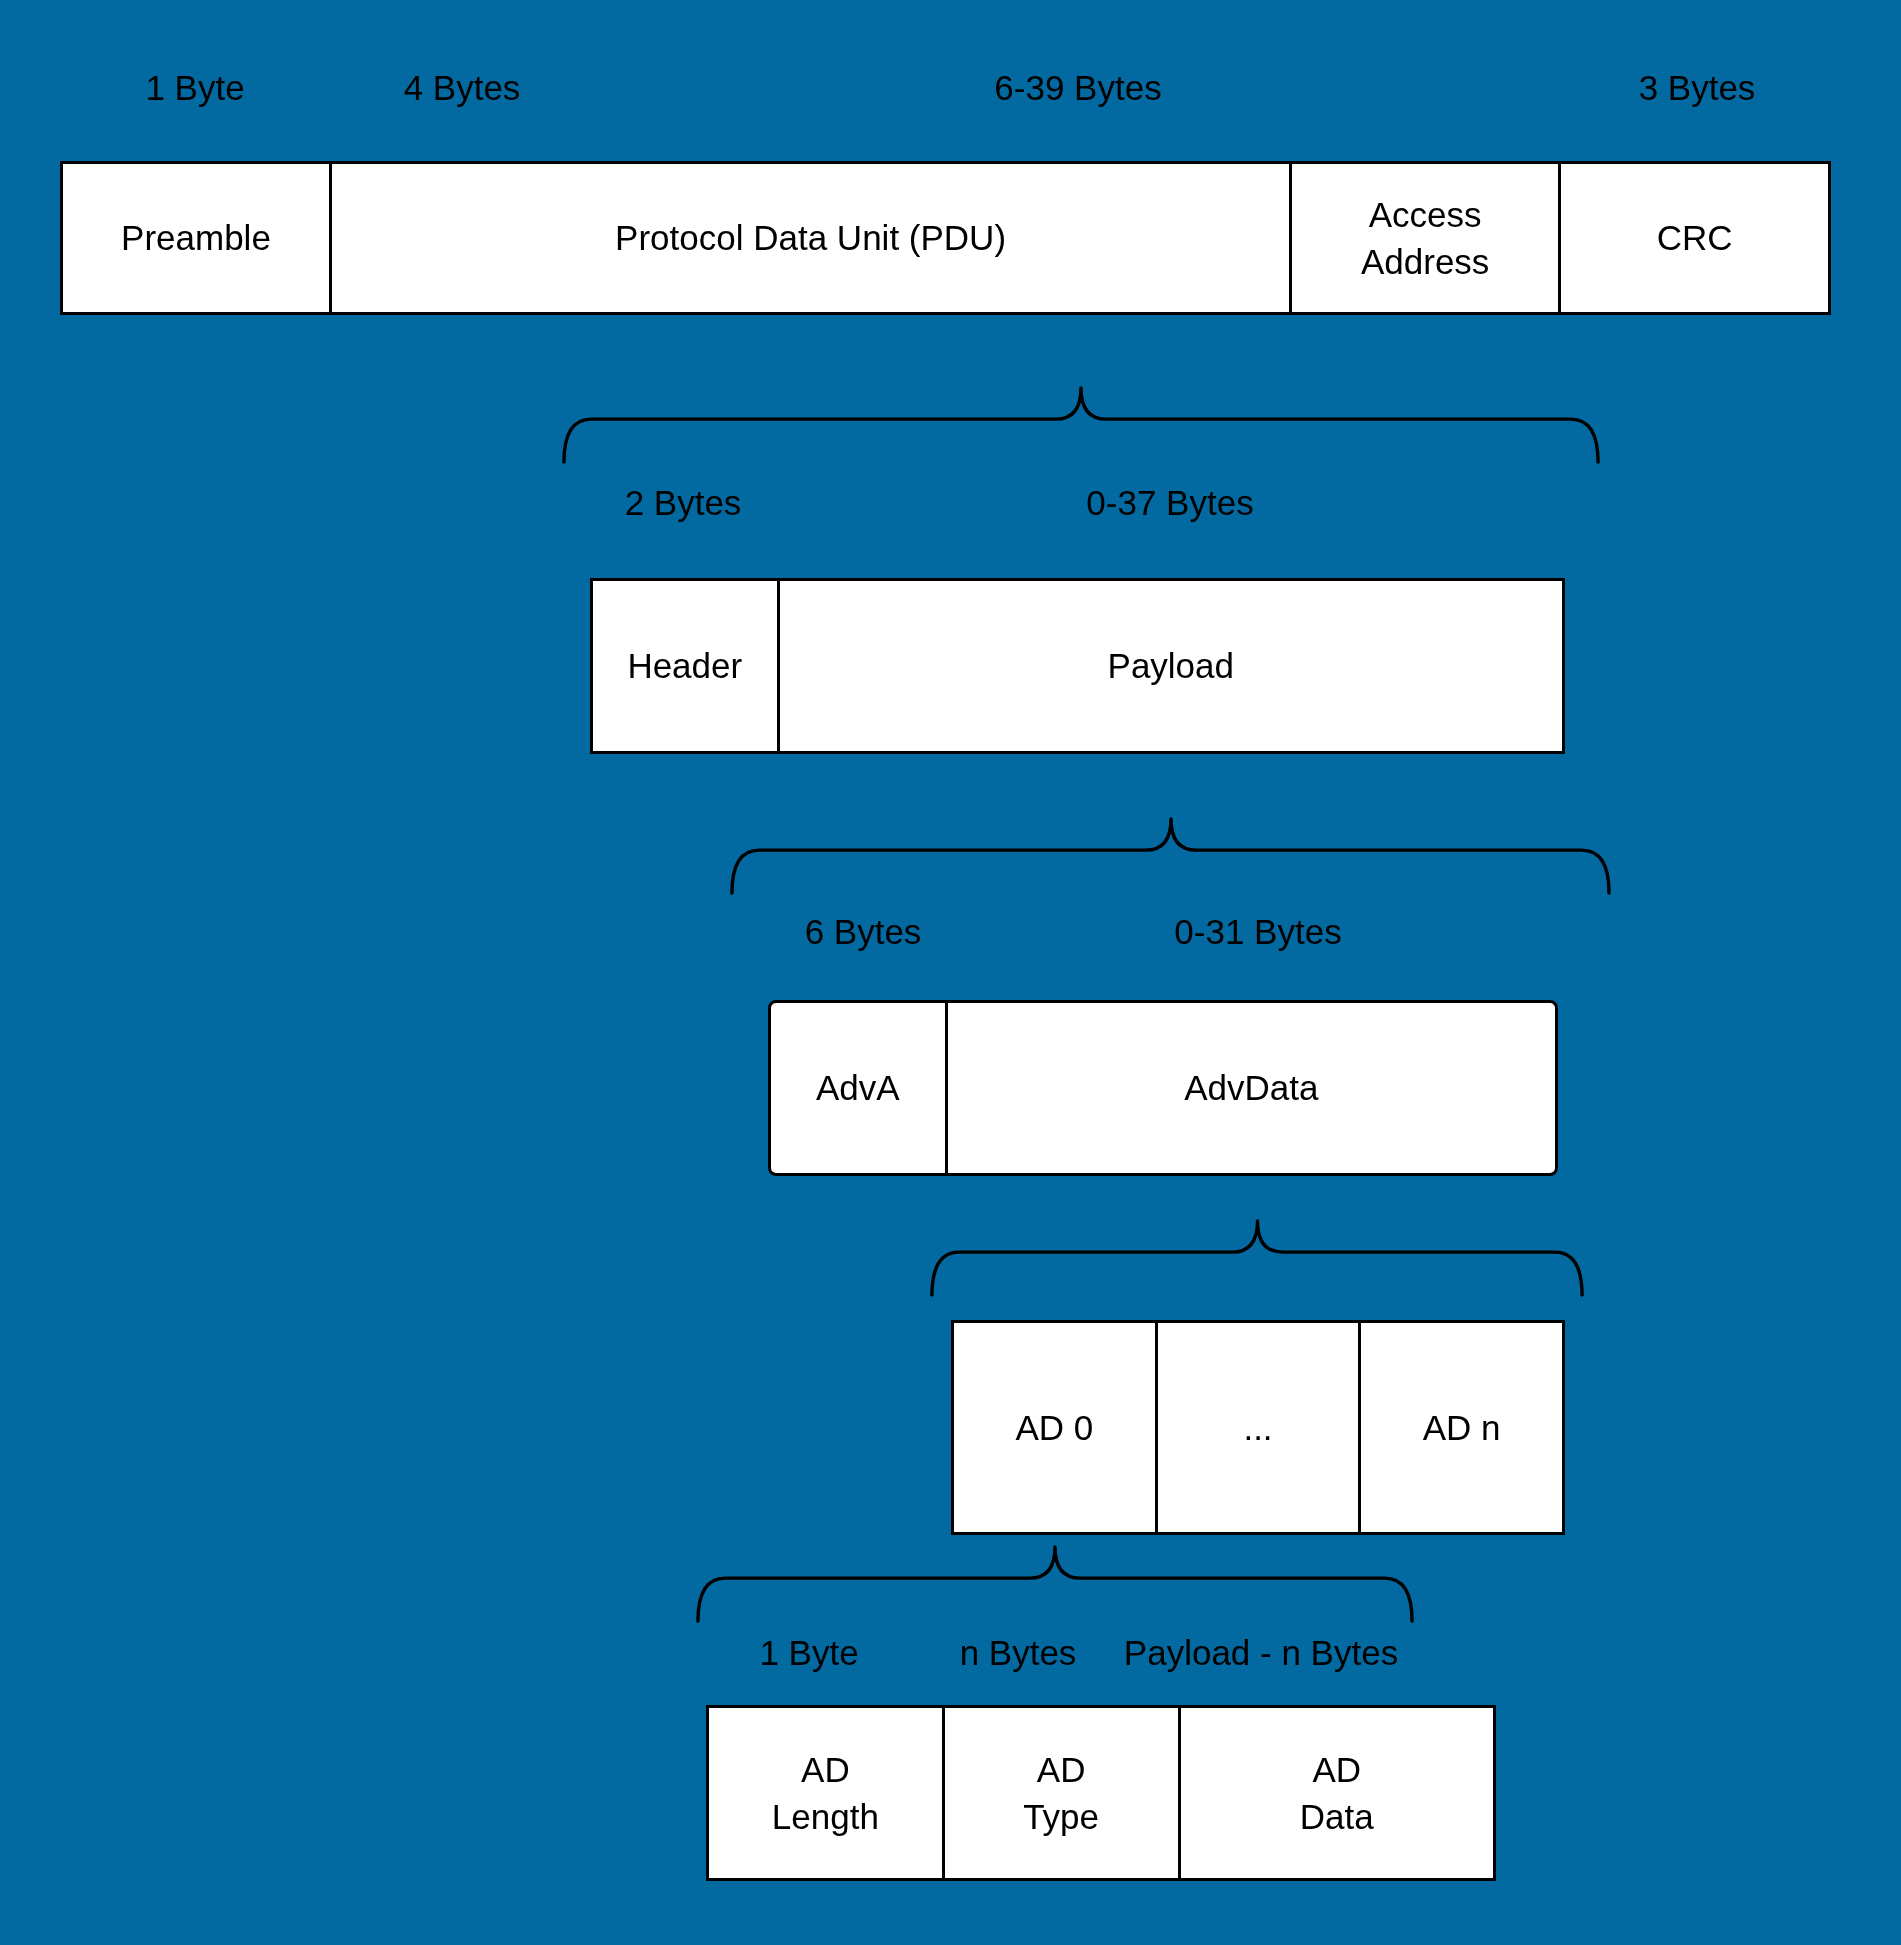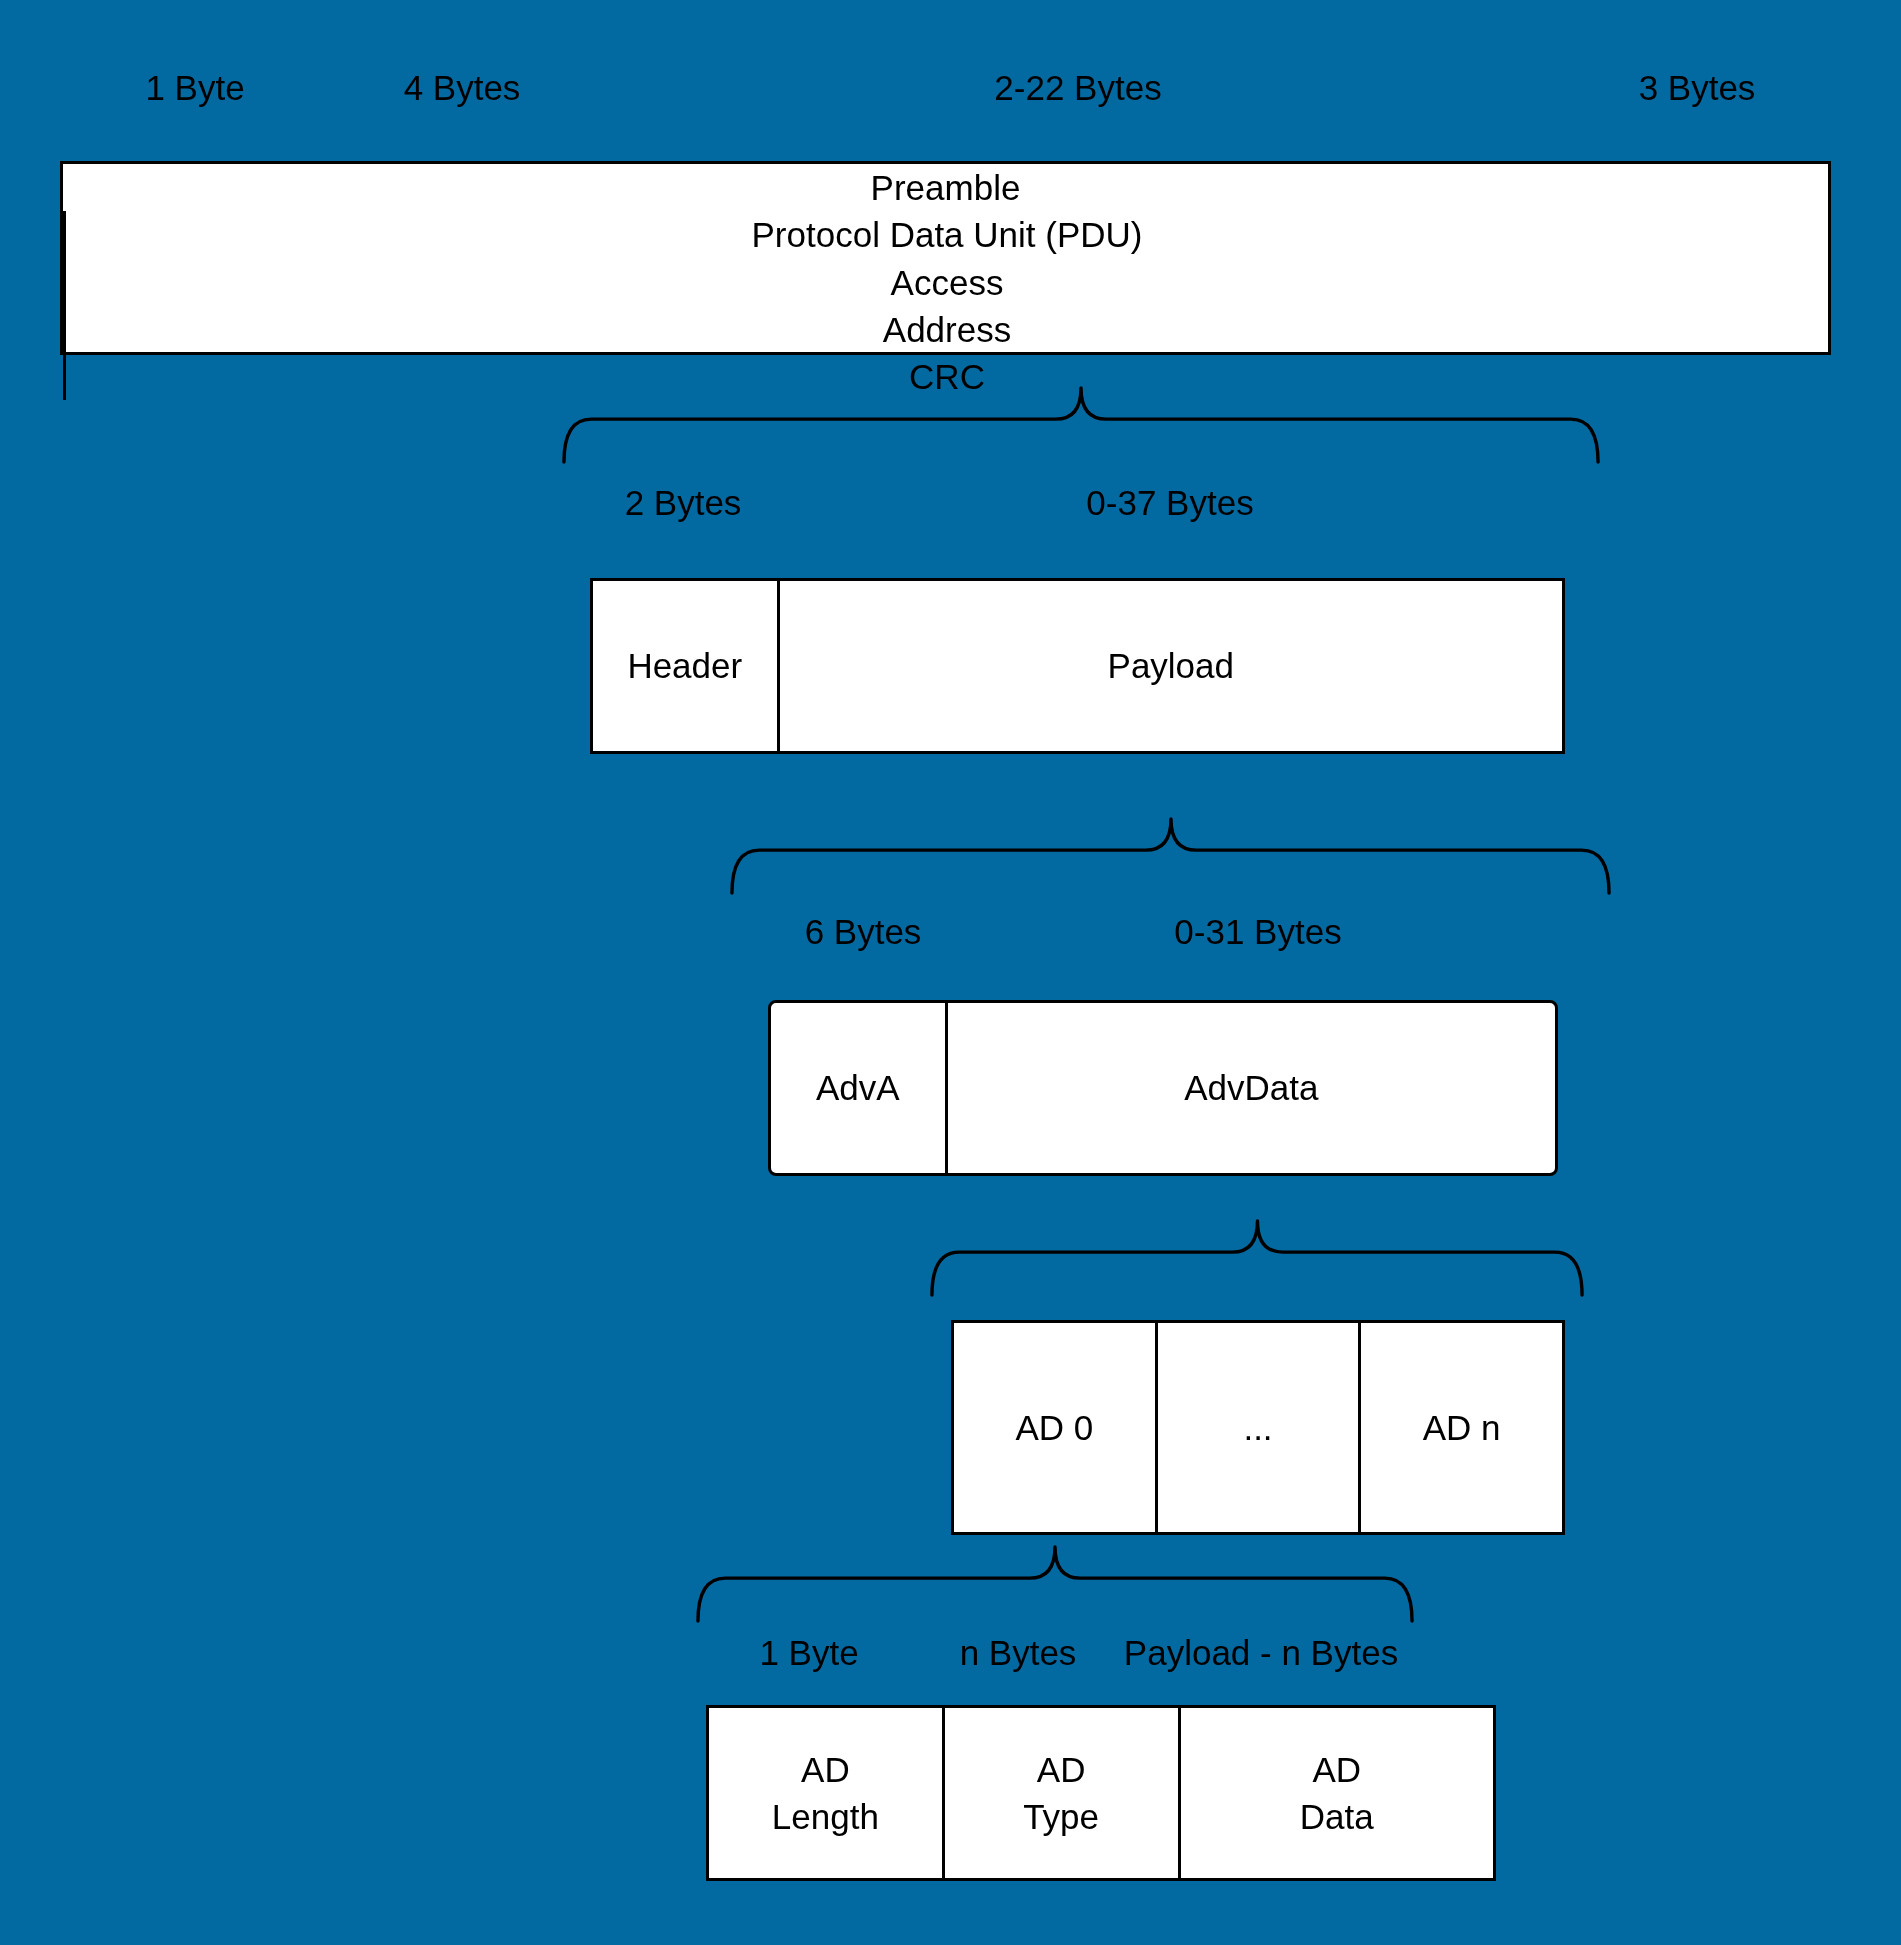--- a/index.html
+++ b/index.html
@@ -61,24 +61,24 @@
     stroke-linejoin: round;
   }
 </style>
 </head>
 <body>
 
 <div class="stage">
 
   <span class="size-label" style="left:195px; top:66px;">1 Byte</span>
   <span class="size-label" style="left:462px; top:66px;">4 Bytes</span>
-  <span class="size-label" style="left:1078px; top:66px;">2-22 Bytes</span>
+  <span class="size-label" style="left:1078px; top:66px;">6-39 Bytes</span>
   <span class="size-label" style="left:1697px; top:66px;">3 Bytes</span>
 
-  <div class="box-row" style="left:60px; top:161px; width:1771px; height:194px;flex-direction:column;">
+  <div class="box-row" style="left:60px; top:161px; width:1771px; height:154px;">
     <div class="cell" style="flex-grow:275;">Preamble</div>
     <div class="cell" style="flex-grow:990;">Protocol Data Unit (PDU)</div>
     <div class="cell" style="flex-grow:275;">Access
 Address</div>
     <div class="cell" style="flex-grow:276;">CRC</div>
   </div>
 
   <div class="brace" style="left:562px; top:386px; width:1038px; height:78px;">
     <svg viewBox="0 0 1064 80" preserveAspectRatio="none" aria-hidden="true">
       <path d="M 2 78 Q 2 34 30 34 L 506 34 Q 532 34 532 2 Q 532 34 558 34 L 1034 34 Q 1062 34 1062 78"></path>

